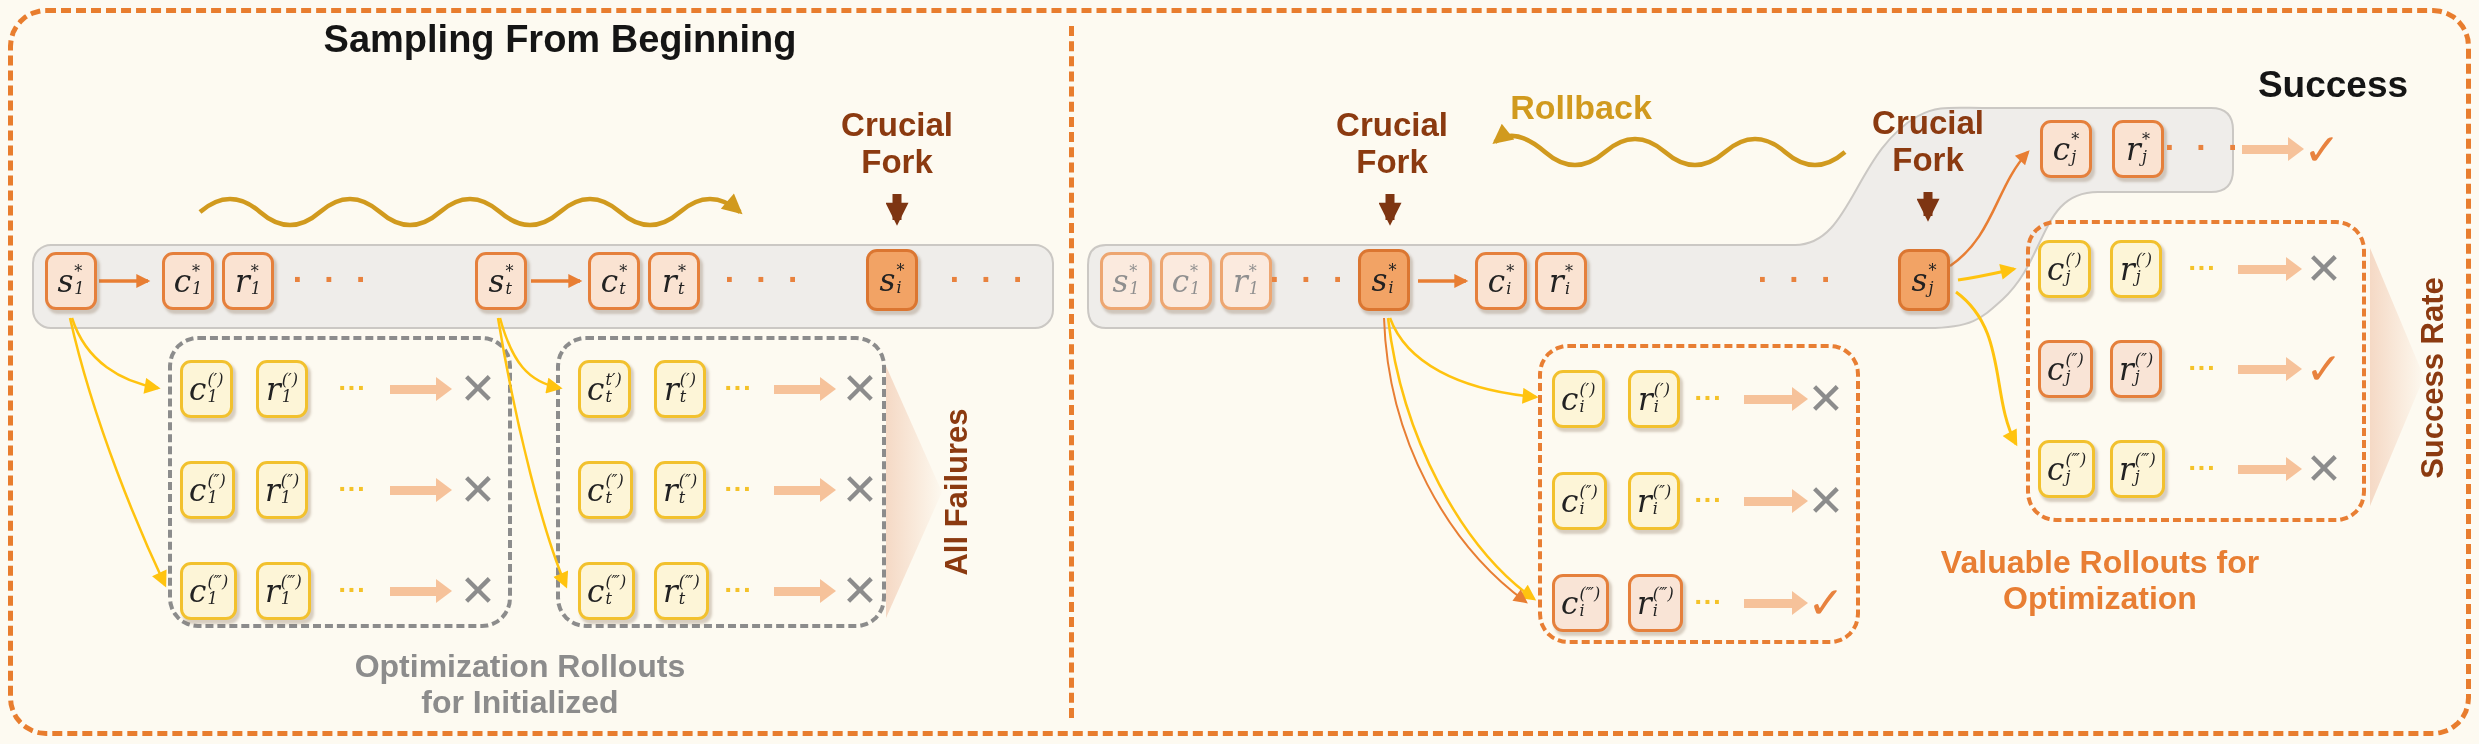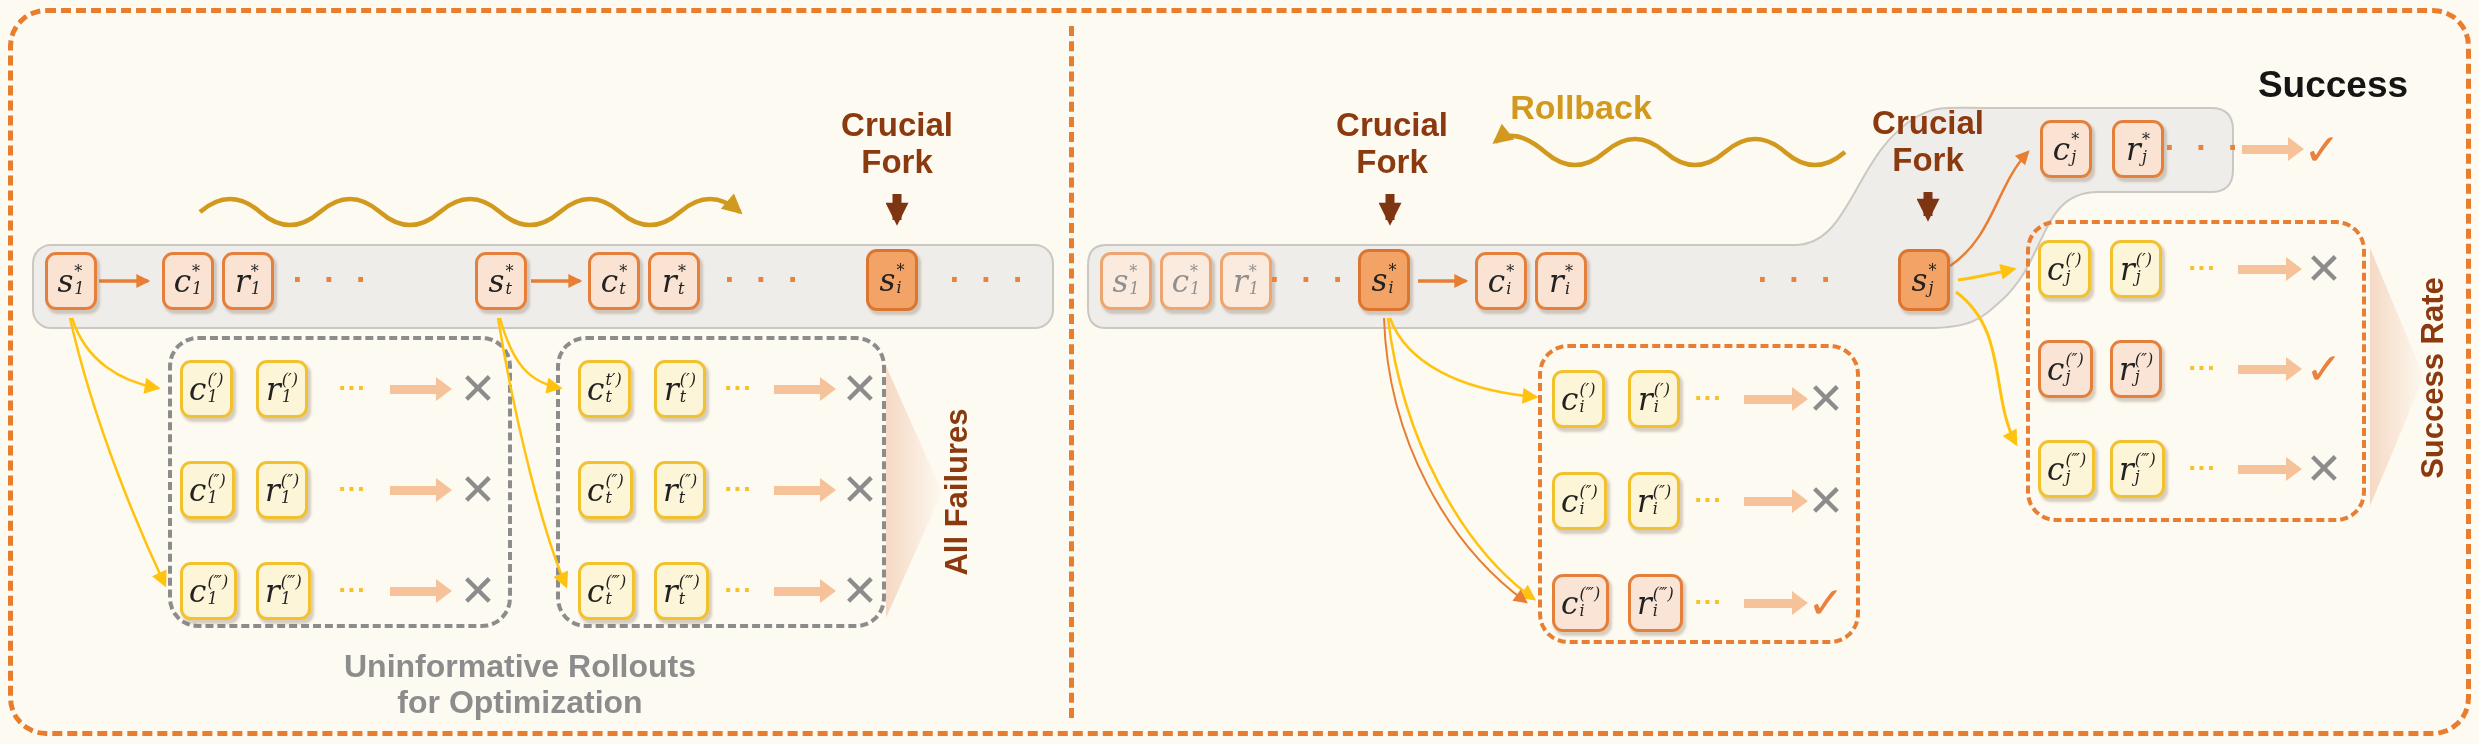--- a/index.html
+++ b/index.html
@@ -439,42 +439,47 @@
         </div>
       </div>
       <div class="dots-mini" style="left: 2202px; top: 469px;">···</div>
       <div class="parrow" style="left: 2238px; top: 464.5px; width: 48px;"></div>
       <div class="mark" style="left: 2324px; top: 469px; color: rgb(140, 140, 140);">✕</div>
       <div class="parrow" style="left: 2242px; top: 144.5px; width: 46px;"></div>
       <div class="mark" style="left: 2322px; top: 150px; color: rgb(232, 130, 62);">✓</div>
     </div>
 
   <div id="labels-layer">
+    <div class="lbl title" style="left:560px;top:18px">Sampling From Beginning</div>
 
     <div class="lbl gold" style="left:1581px;top:88px">Rollback</div>
 
     <div class="lbl brown" style="left:897px;top:106px">
       <div>Crucial</div>
       <div>Fork</div>
     </div>
     <div class="lbl brown" style="left:1392px;top:106px">
       <div>Crucial</div>
       <div>Fork</div>
     </div>
     <div class="lbl brown" style="left:1928px;top:104px">
       <div>Crucial</div>
       <div>Fork</div>
     </div>
 
     <div class="lbl title" style="left:2333px;top:64px;font-size:37px">Success</div>
 
 
     <div class="lbl grayTxt two-line" style="left:520px;top:648px">
-      <div>Uninformative Rollouts</div>
-      <div>for Optimization</div>
-    </div>
-
+      <div>Optimization Rollouts</div>
+      <div>for Initialized</div>
+    </div>
+
+    <div class="lbl orangeTxt two-line" style="left:2100px;top:544px">
+      <div>Valuable Rollouts for</div>
+      <div>Optimization</div>
+    </div>
 
     <div class="vlabel" style="left:957px;top:492px">All Failures</div>
     <div class="vlabel" style="left:2433px;top:378px">Success Rate</div>
   </div>
 
 </div>
 
 </body></html>

